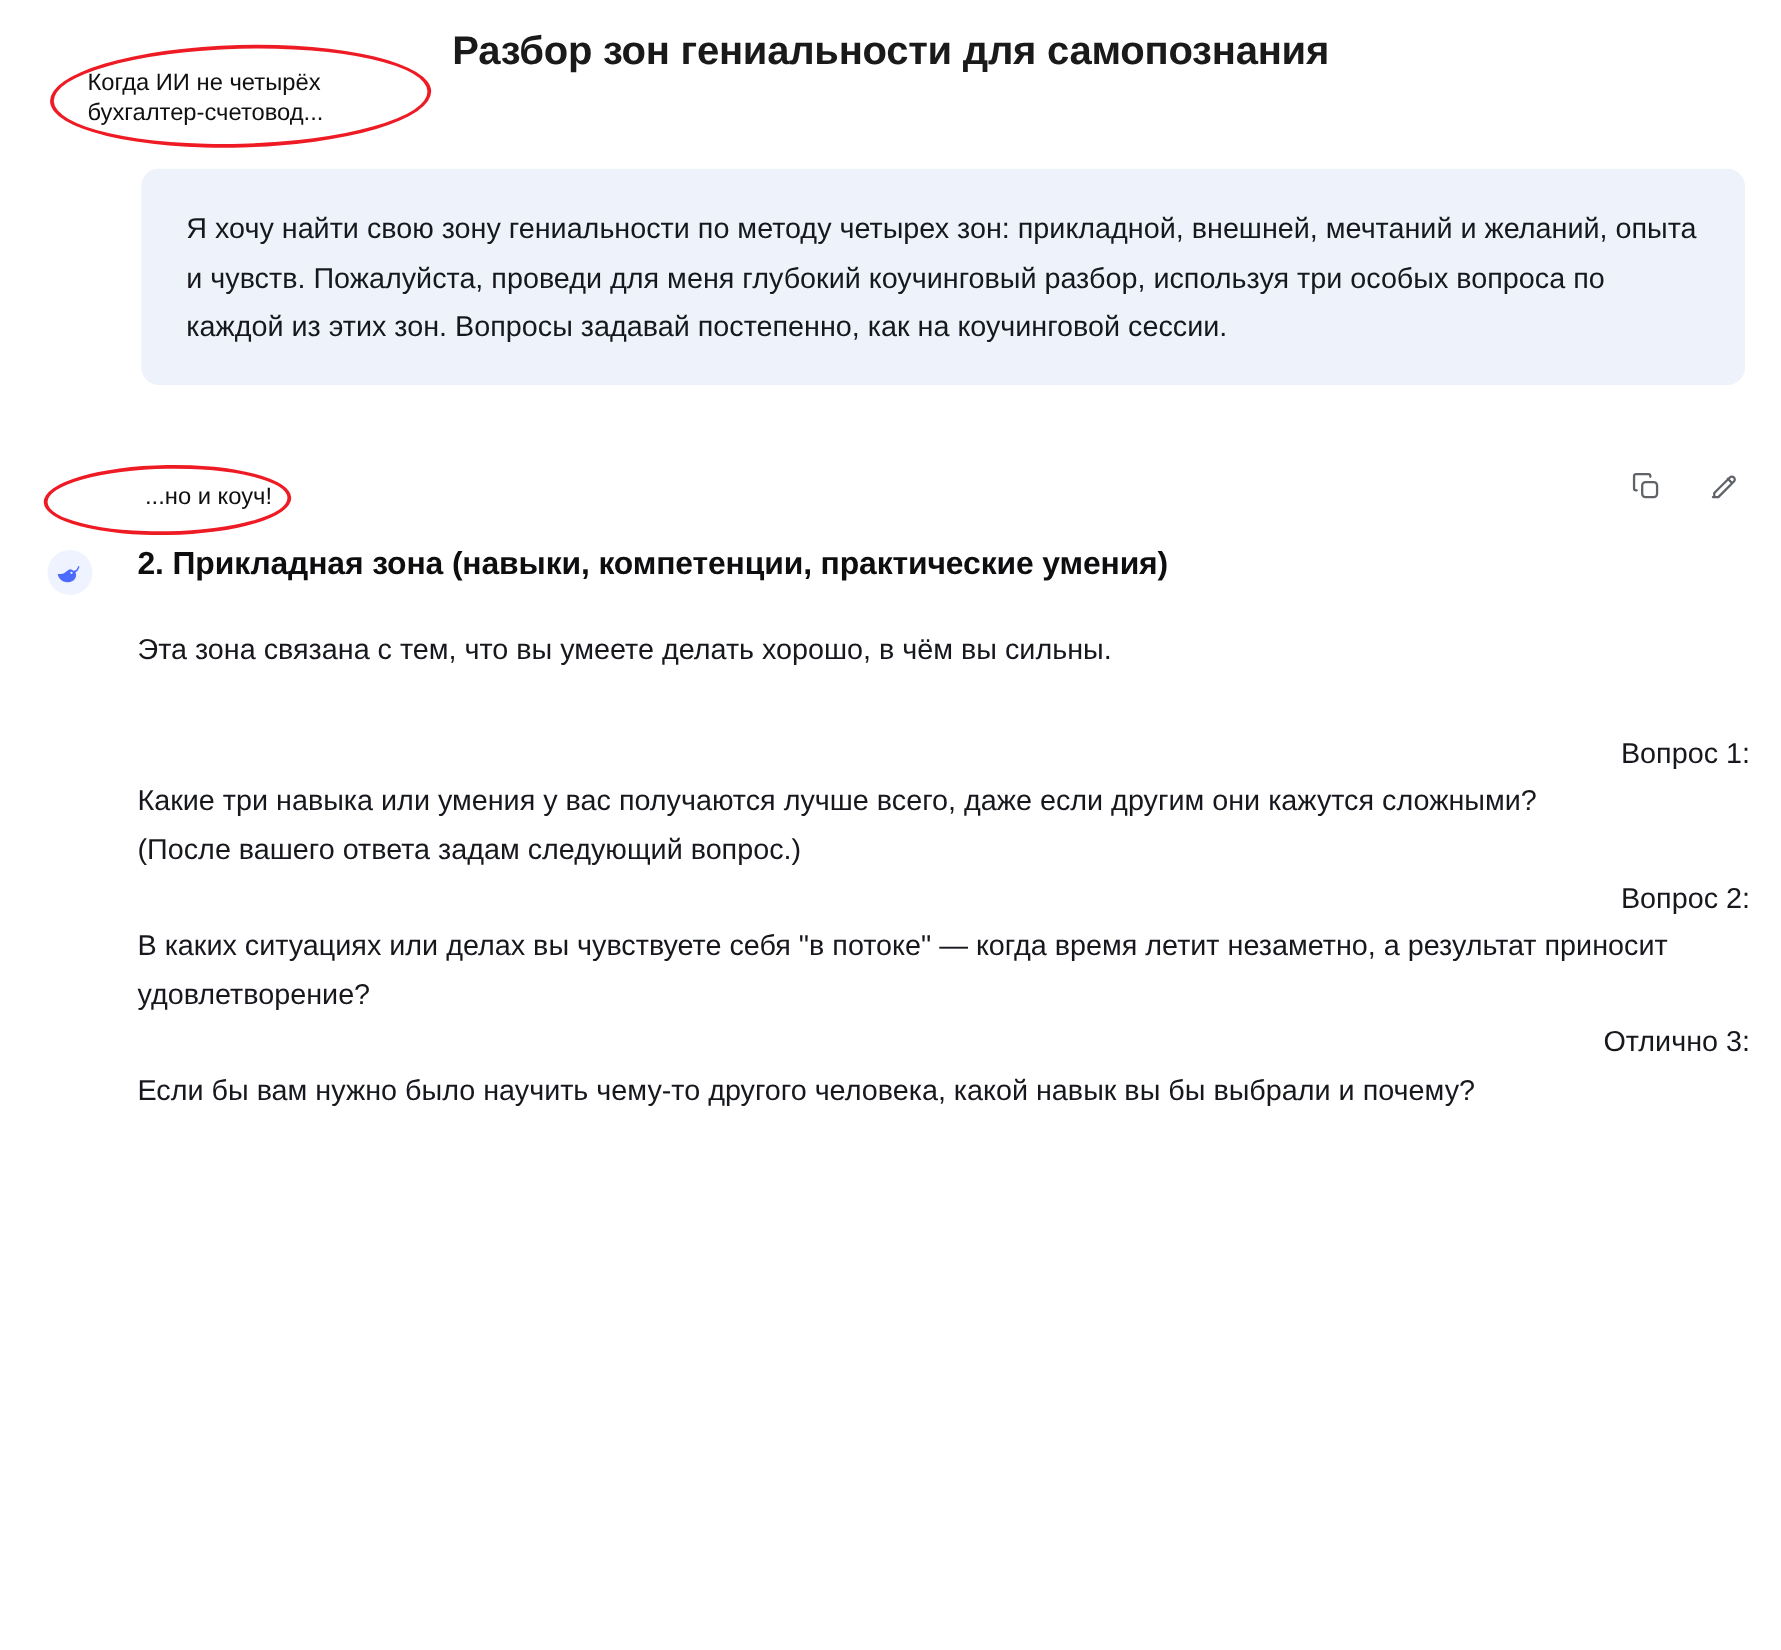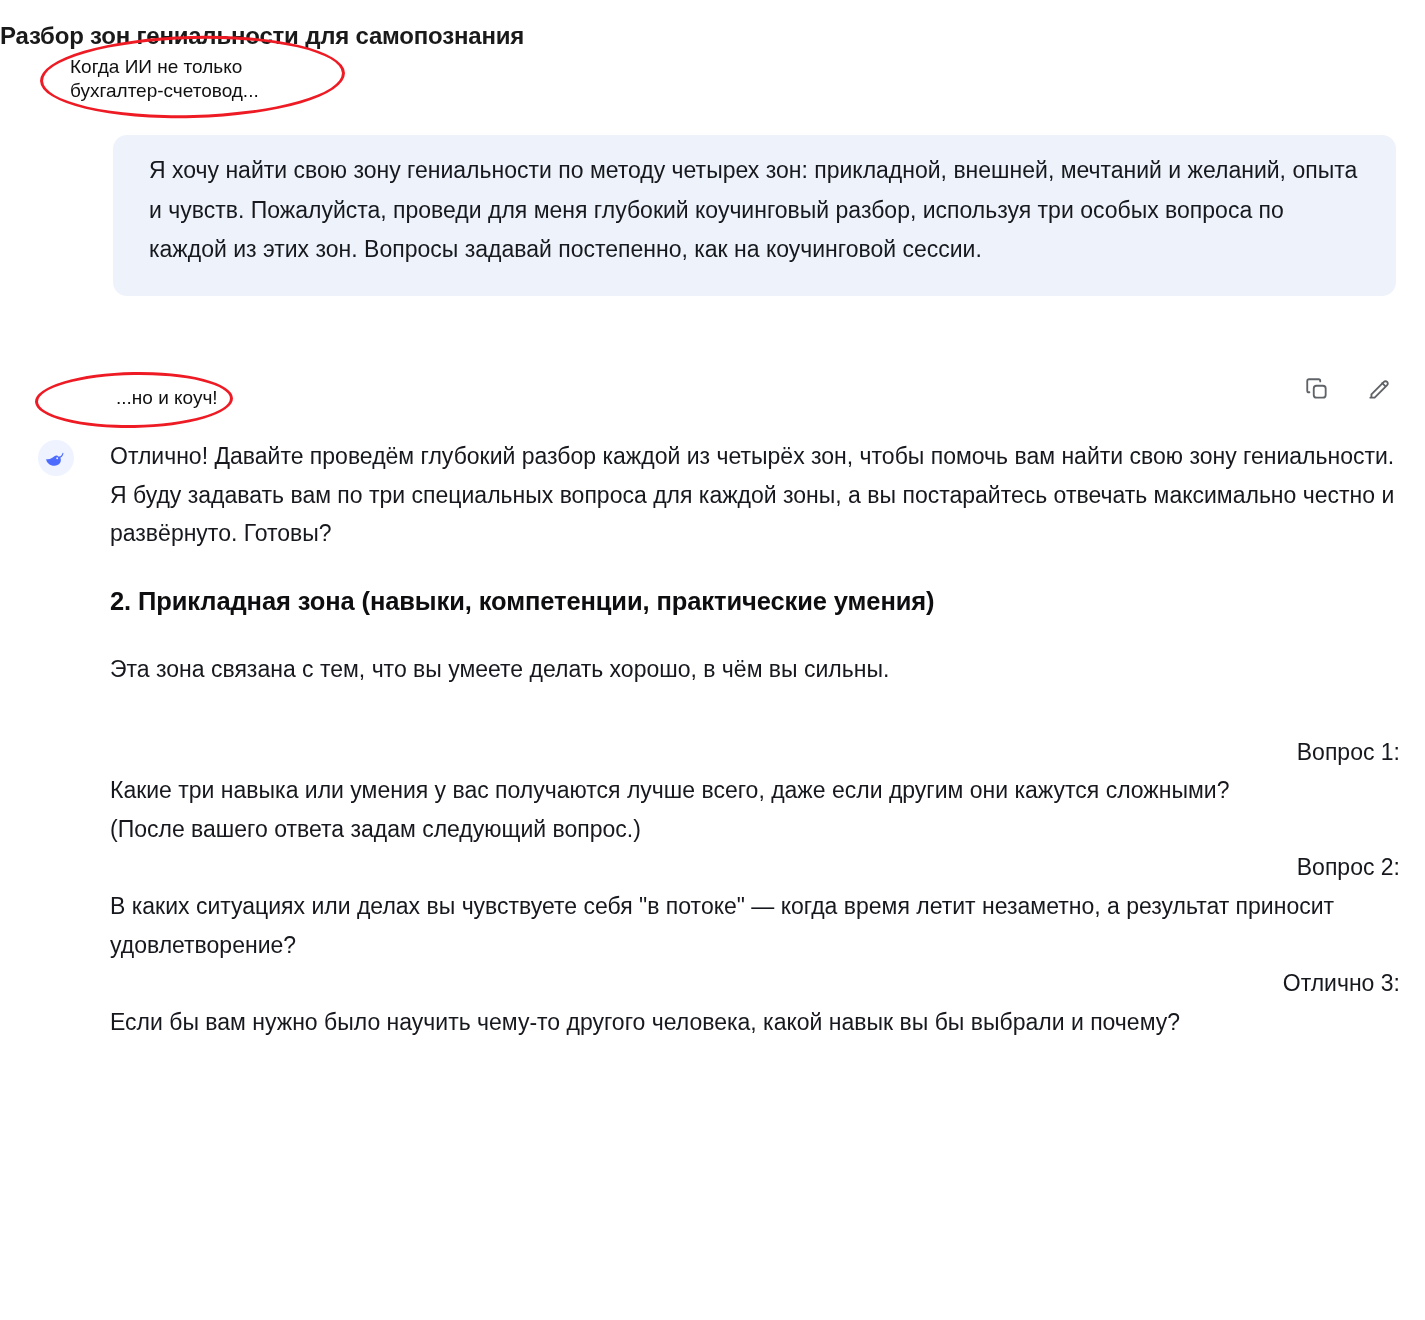--- a/index.html
+++ b/index.html
@@ -15,35 +15,36 @@
     color: #1c1c1e;
     position: relative;
     overflow: hidden;
   }
 
   .page-title {
     position: absolute;
     top: 22px;
     left: 0;
     width: 1425px;
-    font-size: 24px;
+    text-align: center;
+    font-size: 32px;
     font-weight: bold;
     color: #1a1a1a;
     letter-spacing: -0.2px;
   }
 
   
   .user-bubble {
     position: absolute;
     top: 135px;
     left: 113px;
     width: 1283px;
     background: #eef3fb;
     border-radius: 14px;
-    padding: 16px 32px 26px 36px;
+    padding: 28px 32px 26px 36px;
     font-size: 23px;
     line-height: 1.72;
     color: #16181d;
   }
 
   
   .msg-actions {
     position: absolute;
     top: 372px;
     left: 1300px;
@@ -167,21 +168,20 @@
 
 <div class="assistant-avatar">
   <span>
     <svg width="26" height="26" viewBox="0 0 24 24" fill="#4d6bfe">
       <path d="M3.2 13.1c1.8.3 3.4-.1 4.9-1 .8-.5 1.6-1.1 2.4-1.7.7-.5 1.4-.8 2.3-.7.5.1.9.3 1.2.7.2.3.5.4.9.3.9-.2 1.6-.6 2.2-1.3.4-.5.7-1.1.9-1.8.1-.3.3-.4.6-.3.3.1.4.3.3.6-.2 1.1-.7 2.1-1.5 2.9-.4.4-.9.8-1.4 1 .5.9.6 1.9.4 2.9-.3 1.6-1.2 2.8-2.6 3.6-1.5.9-3.1 1.1-4.8.8-1.9-.3-3.5-1.2-4.7-2.7-.7-.9-1.2-1.9-1.4-3.1 0-.1 0-.2.3-.2zm9.9-1.7a.85.85 0 1 0 0 1.7.85.85 0 0 0 0-1.7z"></path>
     </svg>
   </span>
 </div>
 
 <div class="assistant-body">
-  <p class="intro-para">Отлично! Давайте проведём глубокий разбор каждой из четырёх зон, чтобы помочь вам найти свою зону гениальности. Я буду задавать вам по три специальных вопроса для каждой зоны, а вы постарайтесь отвечать максимально честно и развёрнуто. Готовы?</p>
 
   <h2 class="section-head">2. Прикладная зона (навыки, компетенции, практические умения)</h2>
 
   <p class="lead-line">Эта зона связана с тем, что вы умеете делать хорошо, в чём вы сильны.</p>
 
   <div>
     <p class="q-label">Вопрос 1:</p>
     <p class="q-text">Какие три навыка или умения у вас получаются лучше всего, даже если другим они кажутся сложными?</p>
   </div>
 
@@ -192,17 +192,17 @@
     <p class="q-text">В каких ситуациях или делах вы чувствуете себя "в потоке" — когда время летит незаметно, а результат приносит удовлетворение?</p>
   </div>
 
   <div>
     <p class="q-label">Отлично 3:</p>
     <p class="q-text">Если бы вам нужно было научить чему-то другого человека, какой навык вы бы выбрали и почему?</p>
   </div>
 </div>
 
 <div class="annot-ellipse" id="annot1-ellipse"></div>
-<div class="annot-text" id="annot1-text">Когда ИИ не только
+<div class="annot-text" id="annot1-text">Когда ИИ не четырёх
 бухгалтер-счетовод...</div>
 
 <div class="annot-ellipse" id="annot2-ellipse"></div>
 <div class="annot-text" id="annot2-text">...но и коуч!</div>
 
 </body></html>

